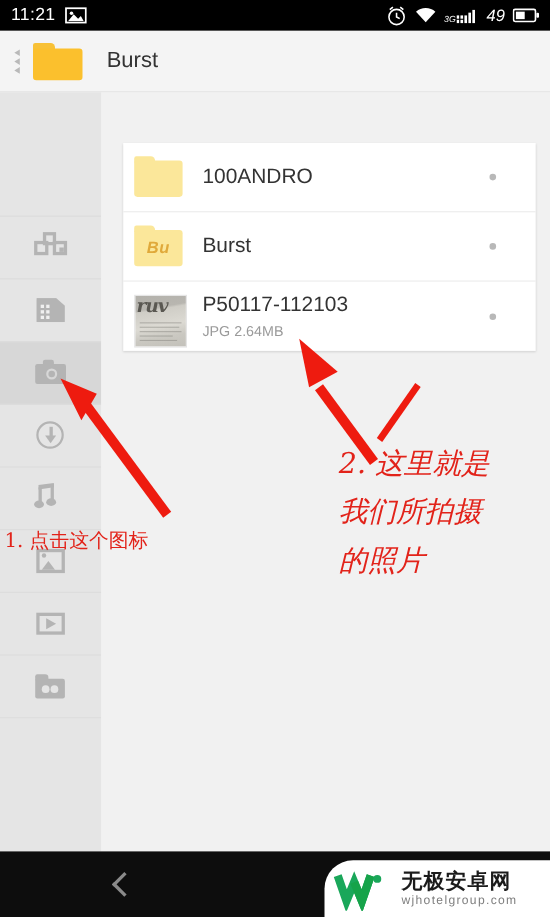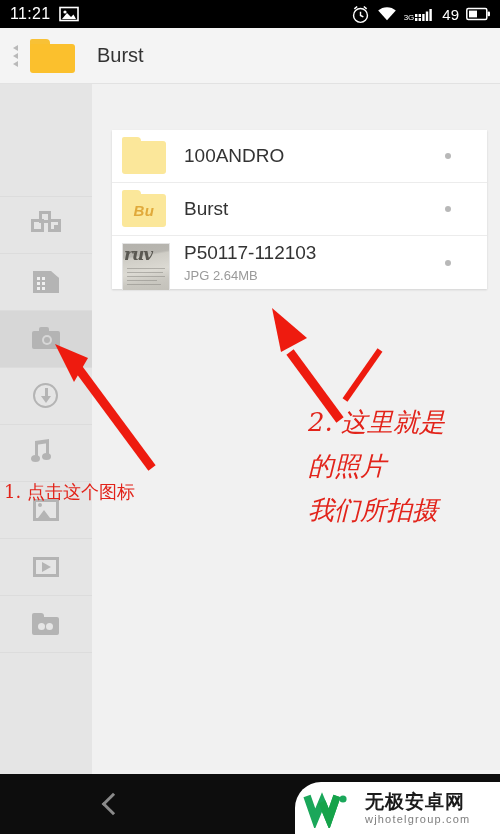--- a/index.html
+++ b/index.html
@@ -10,21 +10,21 @@
   }
   #app{position:absolute;inset:0;width:500px;height:834px;}
 
   
   .statusbar{
     position:absolute;left:0;top:0;width:500px;height:28px;
     background:#000;color:#fff;display:flex;align-items:center;
   }
   .sb-time{font-size:16px;margin-left:10px;letter-spacing:.3px;text-align:right;}
   .sb-left-icons{display:flex;align-items:center;margin-left:9px;}
-  .sb-right{margin-left:auto;display:flex;align-items:center;gap:7px;margin-right:9px;}
+  .sb-right{margin-left:auto;display:flex;align-items:center;gap:7px;margin-right:9px;font-style:italic;}
   .sb-batt-num{font-size:15px;}
 
   
   .titlebar{
     position:absolute;left:0;top:28px;width:500px;height:55px;
     background:#f4f4f4;display:flex;align-items:center;
     border-bottom:1px solid #e2e2e2;
   }
   .tb-backarrows{
     width:22px;display:flex;flex-direction:column;align-items:center;
@@ -109,21 +109,21 @@
 
   
   .content{
     position:absolute;left:92px;top:84px;width:408px;height:690px;background:#f1f1f1;
   }
   .card{
     position:absolute;left:20px;top:46px;width:375px;background:#fff;
     box-shadow:0 1px 2px rgba(0,0,0,.13);
   }
   .row{
-    height:53px;display:flex;align-items:center;padding:0 0 0 10px;
+    height:63px;display:flex;align-items:center;padding:0 0 0 10px;
     border-bottom:1px solid #ececec;position:relative;box-sizing:border-box;
   }
   .row:last-child{border-bottom:none;}
   .row-thumb{width:44px;height:40px;position:relative;flex:0 0 44px;}
   .fold-tab{position:absolute;left:0;top:1px;width:19px;height:6px;background:#fbe79a;border-radius:2px 4px 0 0;}
   .fold-body{position:absolute;left:0;top:5px;width:44px;height:33px;background:#fbe79a;border-radius:2px 3px 3px 3px;
       display:flex;align-items:center;justify-content:center;}
   .fold-label{font-size:15px;color:#e0a93a;font-weight:600;letter-spacing:.5px;}
   .photo-thumb{
     position:absolute;left:0;top:0;width:48px;height:48px;
@@ -371,22 +371,22 @@
     </g>
     <g>
       <line x1="345" y1="400" x2="380" y2="350" stroke="#ee1b0f" stroke-width="6"></line>
     </g>
   </svg>
 
   <div class="ann-text" id="ann1">1. 点击这个图标</div>
 
   <div class="ann-text" id="ann2">
     <span class="ann2-line">2. 这里就是</span>
+    <span class="ann2-line">我们所拍摄</span>
     <span class="ann2-line">的照片</span>
-    <span class="ann2-line">我们所拍摄</span>
   </div>
 
   <div class="navbar">
     <span class="nav-back"></span>
     <div class="watermark">
       <span class="wm-logo">
         <svg width="52" height="40" viewBox="0 0 52 40">
           <path d="M6 8 L14 31 L21 14 L28 31 L36 8" fill="none" stroke="#1aa75a" stroke-width="7.5" stroke-linejoin="miter" stroke-linecap="butt"></path>
           <path d="M21 14 L28 31 L36 8" fill="none" stroke="#16a34a" stroke-width="7.5"></path>
           <circle cx="42" cy="11" r="3.6" fill="#1aa75a"></circle>

